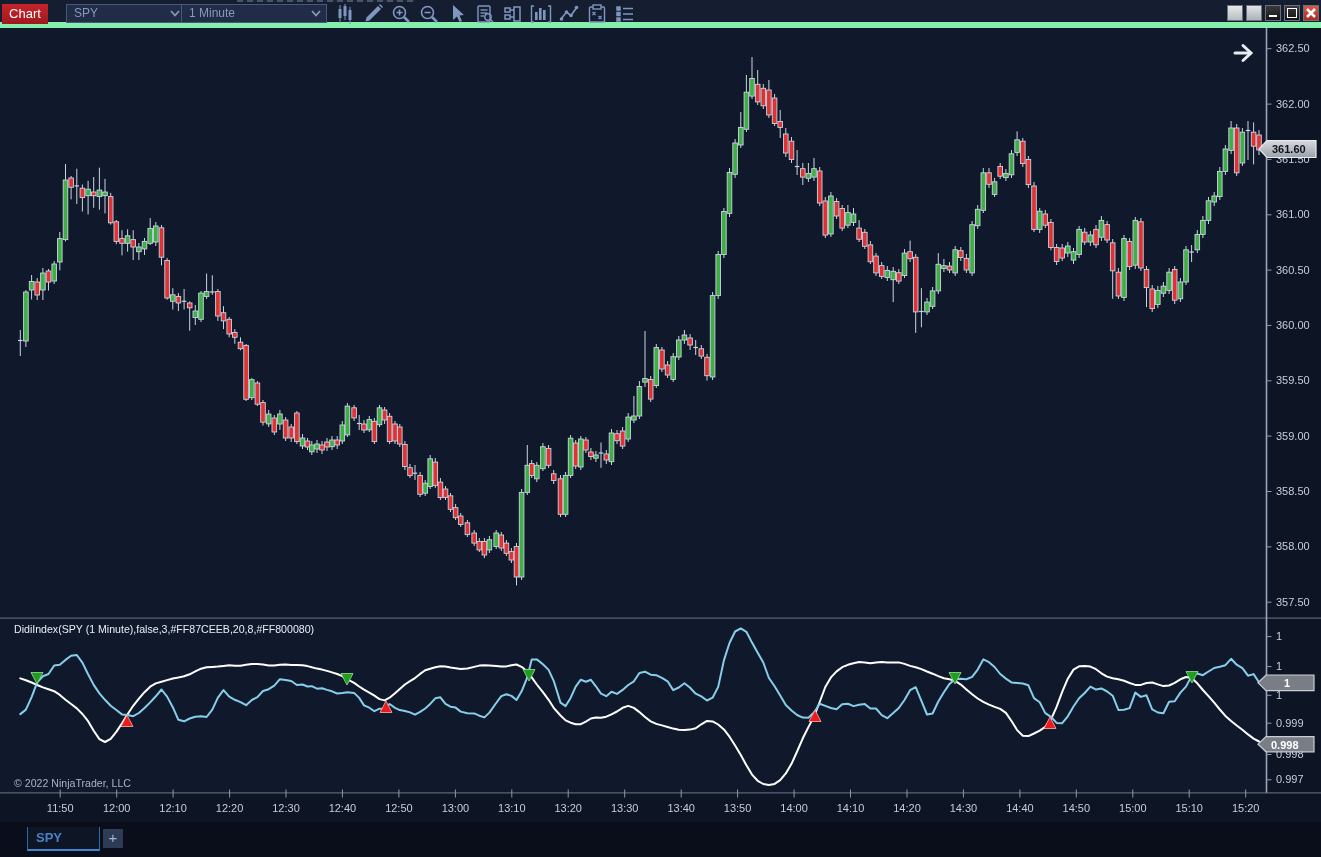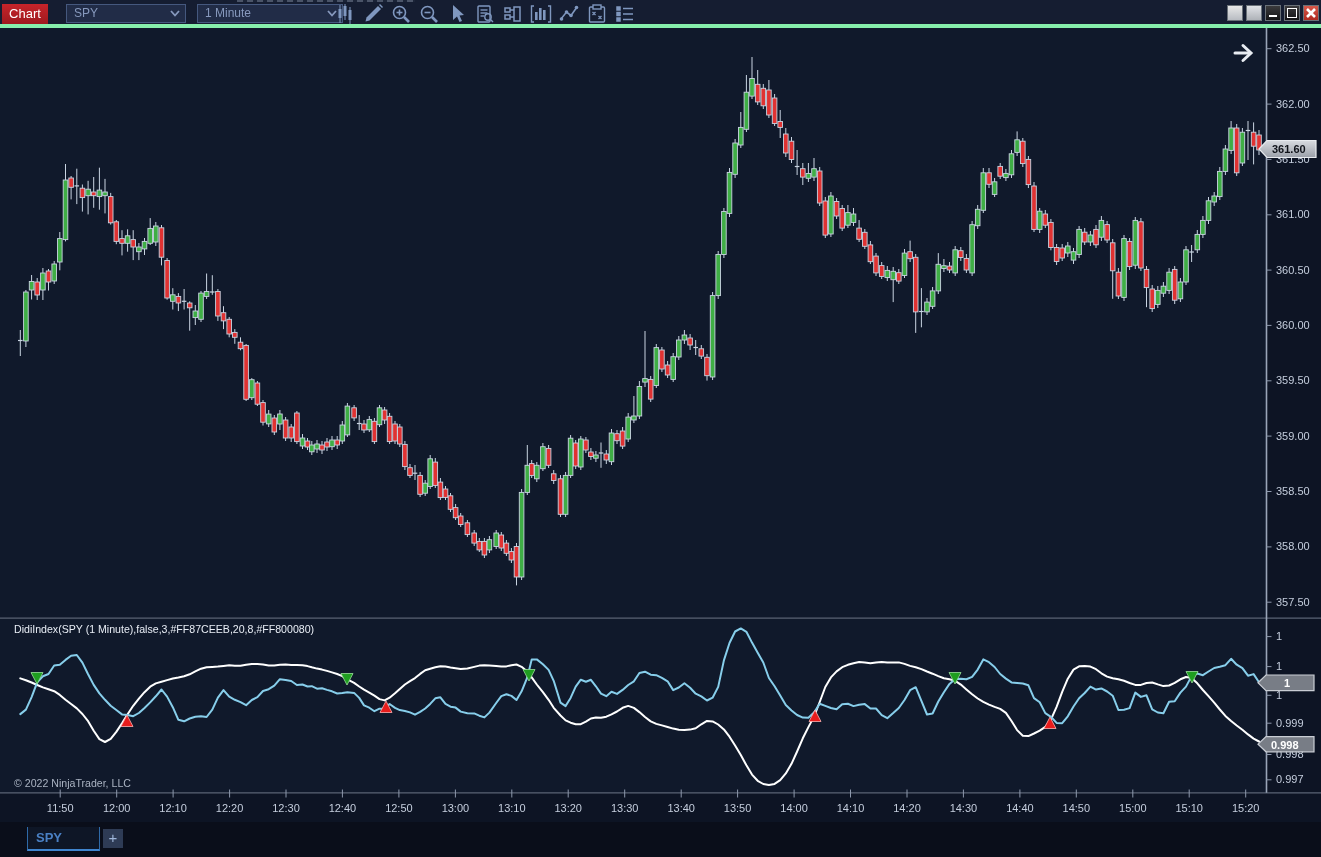--- a/index.html
+++ b/index.html
@@ -1,34 +1,34 @@
 <!DOCTYPE html>
 <html><head><meta charset="utf-8"><style>
 *{margin:0;padding:0;box-sizing:border-box}
 body{width:1321px;height:857px;overflow:hidden;background:#0c1120;font-family:"Liberation Sans",sans-serif}
 #app{position:relative;width:1321px;height:857px}
-#toolbar{position:absolute;left:0;top:0;width:1321px;height:28px;background:#151d31;border-bottom:4px solid #86efac}
+#toolbar{position:absolute;left:0;top:0;width:1321px;height:28px;background:#151d31;border-bottom:6px solid #86efac}
 .chtab{position:absolute;left:2px;top:4px;width:46px;height:20px;background:linear-gradient(#c6242a,#9e191e);color:#fff;font-size:13px;text-align:center;line-height:20px}
 .dd{position:absolute;top:4px;height:19px;background:#212c47;border:1px solid #45587e;color:#8799bd;font-size:12px;line-height:17px;padding-left:7px}
 .dd .chev{position:absolute;right:5px;top:3px;width:10px;height:10px}
 #icons{position:absolute;left:331px;top:3px;display:flex}
 .winb{position:absolute;top:5px;width:16px;height:16px;border:1px solid #6a7178}
 #tabbar{position:absolute;left:0;top:822px;width:1321px;height:35px;background:#0a0e1a}
 #spytab{position:absolute;left:27px;top:5px;width:73px;height:24px;background:#0e1626;border:1px solid #2f6aa8;border-top:none;border-bottom:2px solid #3f85cf;color:#4a80c4;font-size:13px;font-weight:bold;padding:3px 0 0 8px}
 #plustab{position:absolute;left:103px;top:7px;width:20px;height:19px;background:#2e3b55;color:#9fb6da;font-size:15px;text-align:center;line-height:18px}
 </style></head>
 <body>
 <div id="app">
 <div id="toolbar">
  <div style="position:absolute;left:237px;top:0;width:178px;height:2px;background:repeating-linear-gradient(90deg,#4a5468 0 6px,#1b2438 6px 10px)"></div>
  <div class="chtab">Chart</div>
  <div class="dd" style="left:66px;width:120px">SPY<svg class="chev" viewBox="0 0 10 10">
           <path d="M1 3 L5 7.5 L9 3" fill="none" stroke="#8799bd" stroke-width="1.8"></path>
         </svg></div>
- <div class="dd" style="left:197px;width:146px">1 Minute<svg class="chev" viewBox="0 0 10 10">
+ <div class="dd" style="left:181px;width:146px">1 Minute<svg class="chev" viewBox="0 0 10 10">
           <path d="M1 3 L5 7.5 L9 3" fill="none" stroke="#8799bd" stroke-width="1.8"></path>
         </svg></div>
  <div id="icons">
         <svg width="22" height="22" viewBox="0 0 22 22" style="margin:0 3px" xmlns="http://www.w3.org/2000/svg">
           <g stroke="#7f97bf" fill="#7f97bf">
             <line x1="6" y1="2" x2="6" y2="20" stroke-width="1"></line>
             <rect x="4.5" y="6" width="3" height="9" stroke="none"></rect>
             <line x1="11" y1="1" x2="11" y2="17" stroke-width="1"></line>
             <rect x="9.5" y="3" width="3" height="10" stroke="none"></rect>
             <line x1="16" y1="4" x2="16" y2="21" stroke-width="1"></line>

